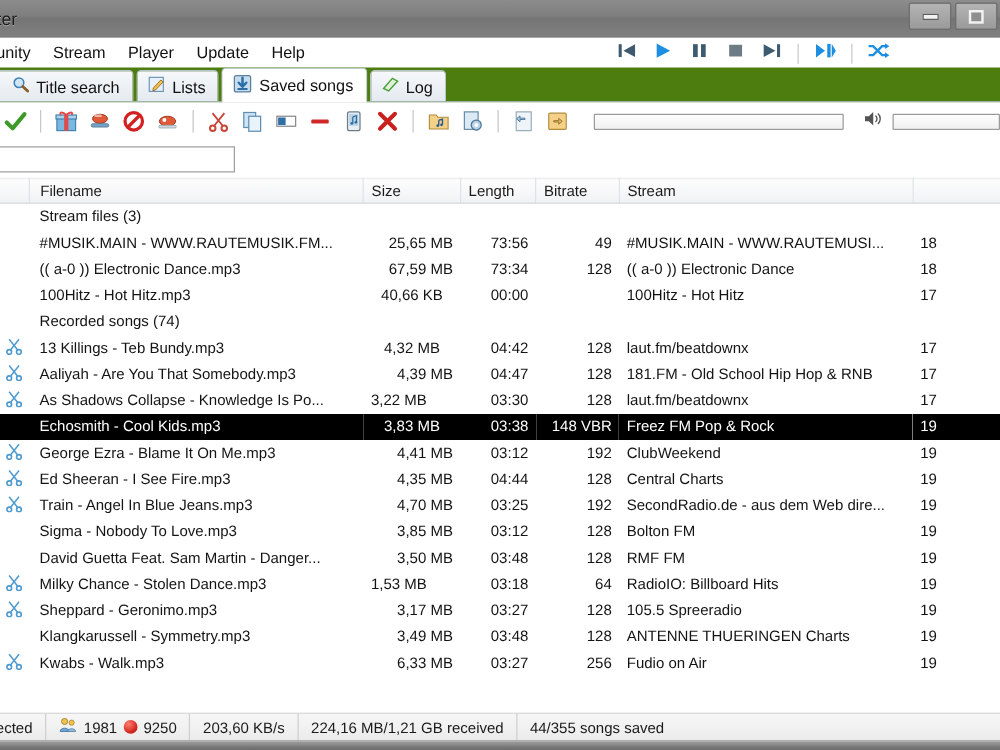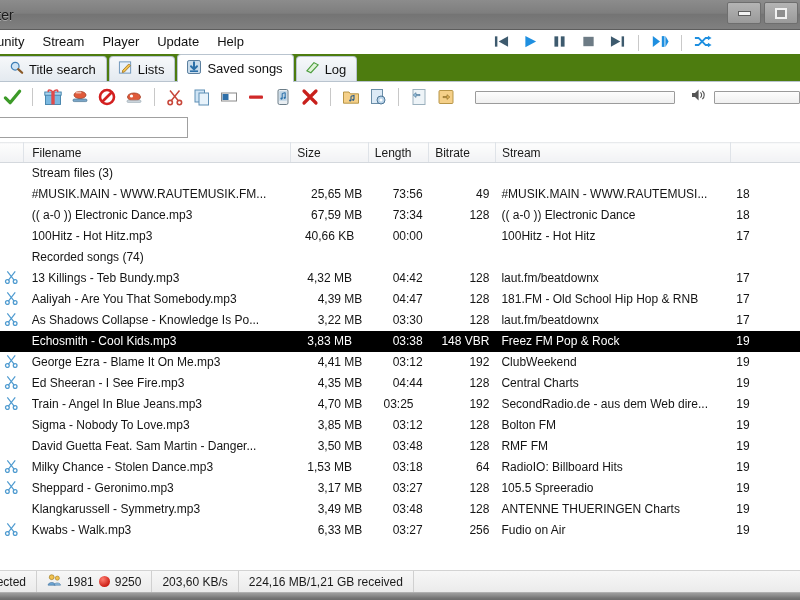--- a/index.html
+++ b/index.html
@@ -525,21 +525,21 @@
             <td>181.FM - Old School Hip Hop &amp; RNB</td>
             <td>17</td>
           </tr>
           <tr>
             <td class="c-icon"><svg width="15" height="14" viewBox="0 0 16 15">
                 <path d="M3.5 1.5 L11 11 M12 1.5 L4.5 11" stroke="#4f9bd0" stroke-width="1.3" fill="none"></path>
                 <circle cx="3.6" cy="12.4" r="2" fill="none" stroke="#4f9bd0" stroke-width="1.4"></circle>
                 <circle cx="11.9" cy="12.4" r="2" fill="none" stroke="#4f9bd0" stroke-width="1.4"></circle>
               </svg></td>
             <td class="indent">As Shadows Collapse - Knowledge Is Po...</td>
-            <td style="text-align:right">3,22 MB</td>
+            <td style="text-align:left">3,22 MB</td>
             <td style="text-align:right">03:30</td>
             <td style="text-align:right">128</td>
             <td>laut.fm/beatdownx</td>
             <td>17</td>
           </tr>
           <tr class="selected">
             <td class="c-icon"></td>
             <td class="indent">Echosmith - Cool Kids.mp3</td>
             <td style="text-align:center">3,83 MB</td>
             <td style="text-align:right">03:38</td>
@@ -574,21 +574,21 @@
             <td>19</td>
           </tr>
           <tr>
             <td class="c-icon"><svg width="15" height="14" viewBox="0 0 16 15">
                 <path d="M3.5 1.5 L11 11 M12 1.5 L4.5 11" stroke="#4f9bd0" stroke-width="1.3" fill="none"></path>
                 <circle cx="3.6" cy="12.4" r="2" fill="none" stroke="#4f9bd0" stroke-width="1.4"></circle>
                 <circle cx="11.9" cy="12.4" r="2" fill="none" stroke="#4f9bd0" stroke-width="1.4"></circle>
               </svg></td>
             <td class="indent">Train - Angel In Blue Jeans.mp3</td>
             <td style="text-align:right">4,70 MB</td>
-            <td style="text-align:center">03:25</td>
+            <td style="text-align:right">03:25</td>
             <td style="text-align:right">192</td>
             <td>SecondRadio.de - aus dem Web dire...</td>
             <td>19</td>
           </tr>
           <tr>
             <td class="c-icon"></td>
             <td class="indent">Sigma - Nobody To Love.mp3</td>
             <td style="text-align:right">3,85 MB</td>
             <td style="text-align:right">03:12</td>
             <td style="text-align:right">128</td>
@@ -604,21 +604,21 @@
             <td>RMF FM</td>
             <td>19</td>
           </tr>
           <tr>
             <td class="c-icon"><svg width="15" height="14" viewBox="0 0 16 15">
                 <path d="M3.5 1.5 L11 11 M12 1.5 L4.5 11" stroke="#4f9bd0" stroke-width="1.3" fill="none"></path>
                 <circle cx="3.6" cy="12.4" r="2" fill="none" stroke="#4f9bd0" stroke-width="1.4"></circle>
                 <circle cx="11.9" cy="12.4" r="2" fill="none" stroke="#4f9bd0" stroke-width="1.4"></circle>
               </svg></td>
             <td class="indent">Milky Chance - Stolen Dance.mp3</td>
-            <td style="text-align:center">1,53 MB</td>
+            <td style="text-align:left">1,53 MB</td>
             <td style="text-align:right">03:18</td>
             <td style="text-align:right">64</td>
             <td>RadioIO: Billboard Hits</td>
             <td>19</td>
           </tr>
           <tr>
             <td class="c-icon"><svg width="15" height="14" viewBox="0 0 16 15">
                 <path d="M3.5 1.5 L11 11 M12 1.5 L4.5 11" stroke="#4f9bd0" stroke-width="1.3" fill="none"></path>
                 <circle cx="3.6" cy="12.4" r="2" fill="none" stroke="#4f9bd0" stroke-width="1.4"></circle>
                 <circle cx="11.9" cy="12.4" r="2" fill="none" stroke="#4f9bd0" stroke-width="1.4"></circle>
@@ -672,15 +672,18 @@
       <span>1981</span>
       <span class="dot-red"></span>
       <span>9250</span>
     </div>
     <div class="st-cell">
       <span>203,60 KB/s</span>
     </div>
     <div class="st-cell">
       <span>224,16 MB/1,21 GB received</span>
     </div>
+    <div class="st-cell" style="border-right:none">
+      <span>44/355 songs saved</span>
+    </div>
   </div>
   <div class="bottom-edge"></div>
 </div>
 
 </body></html>

